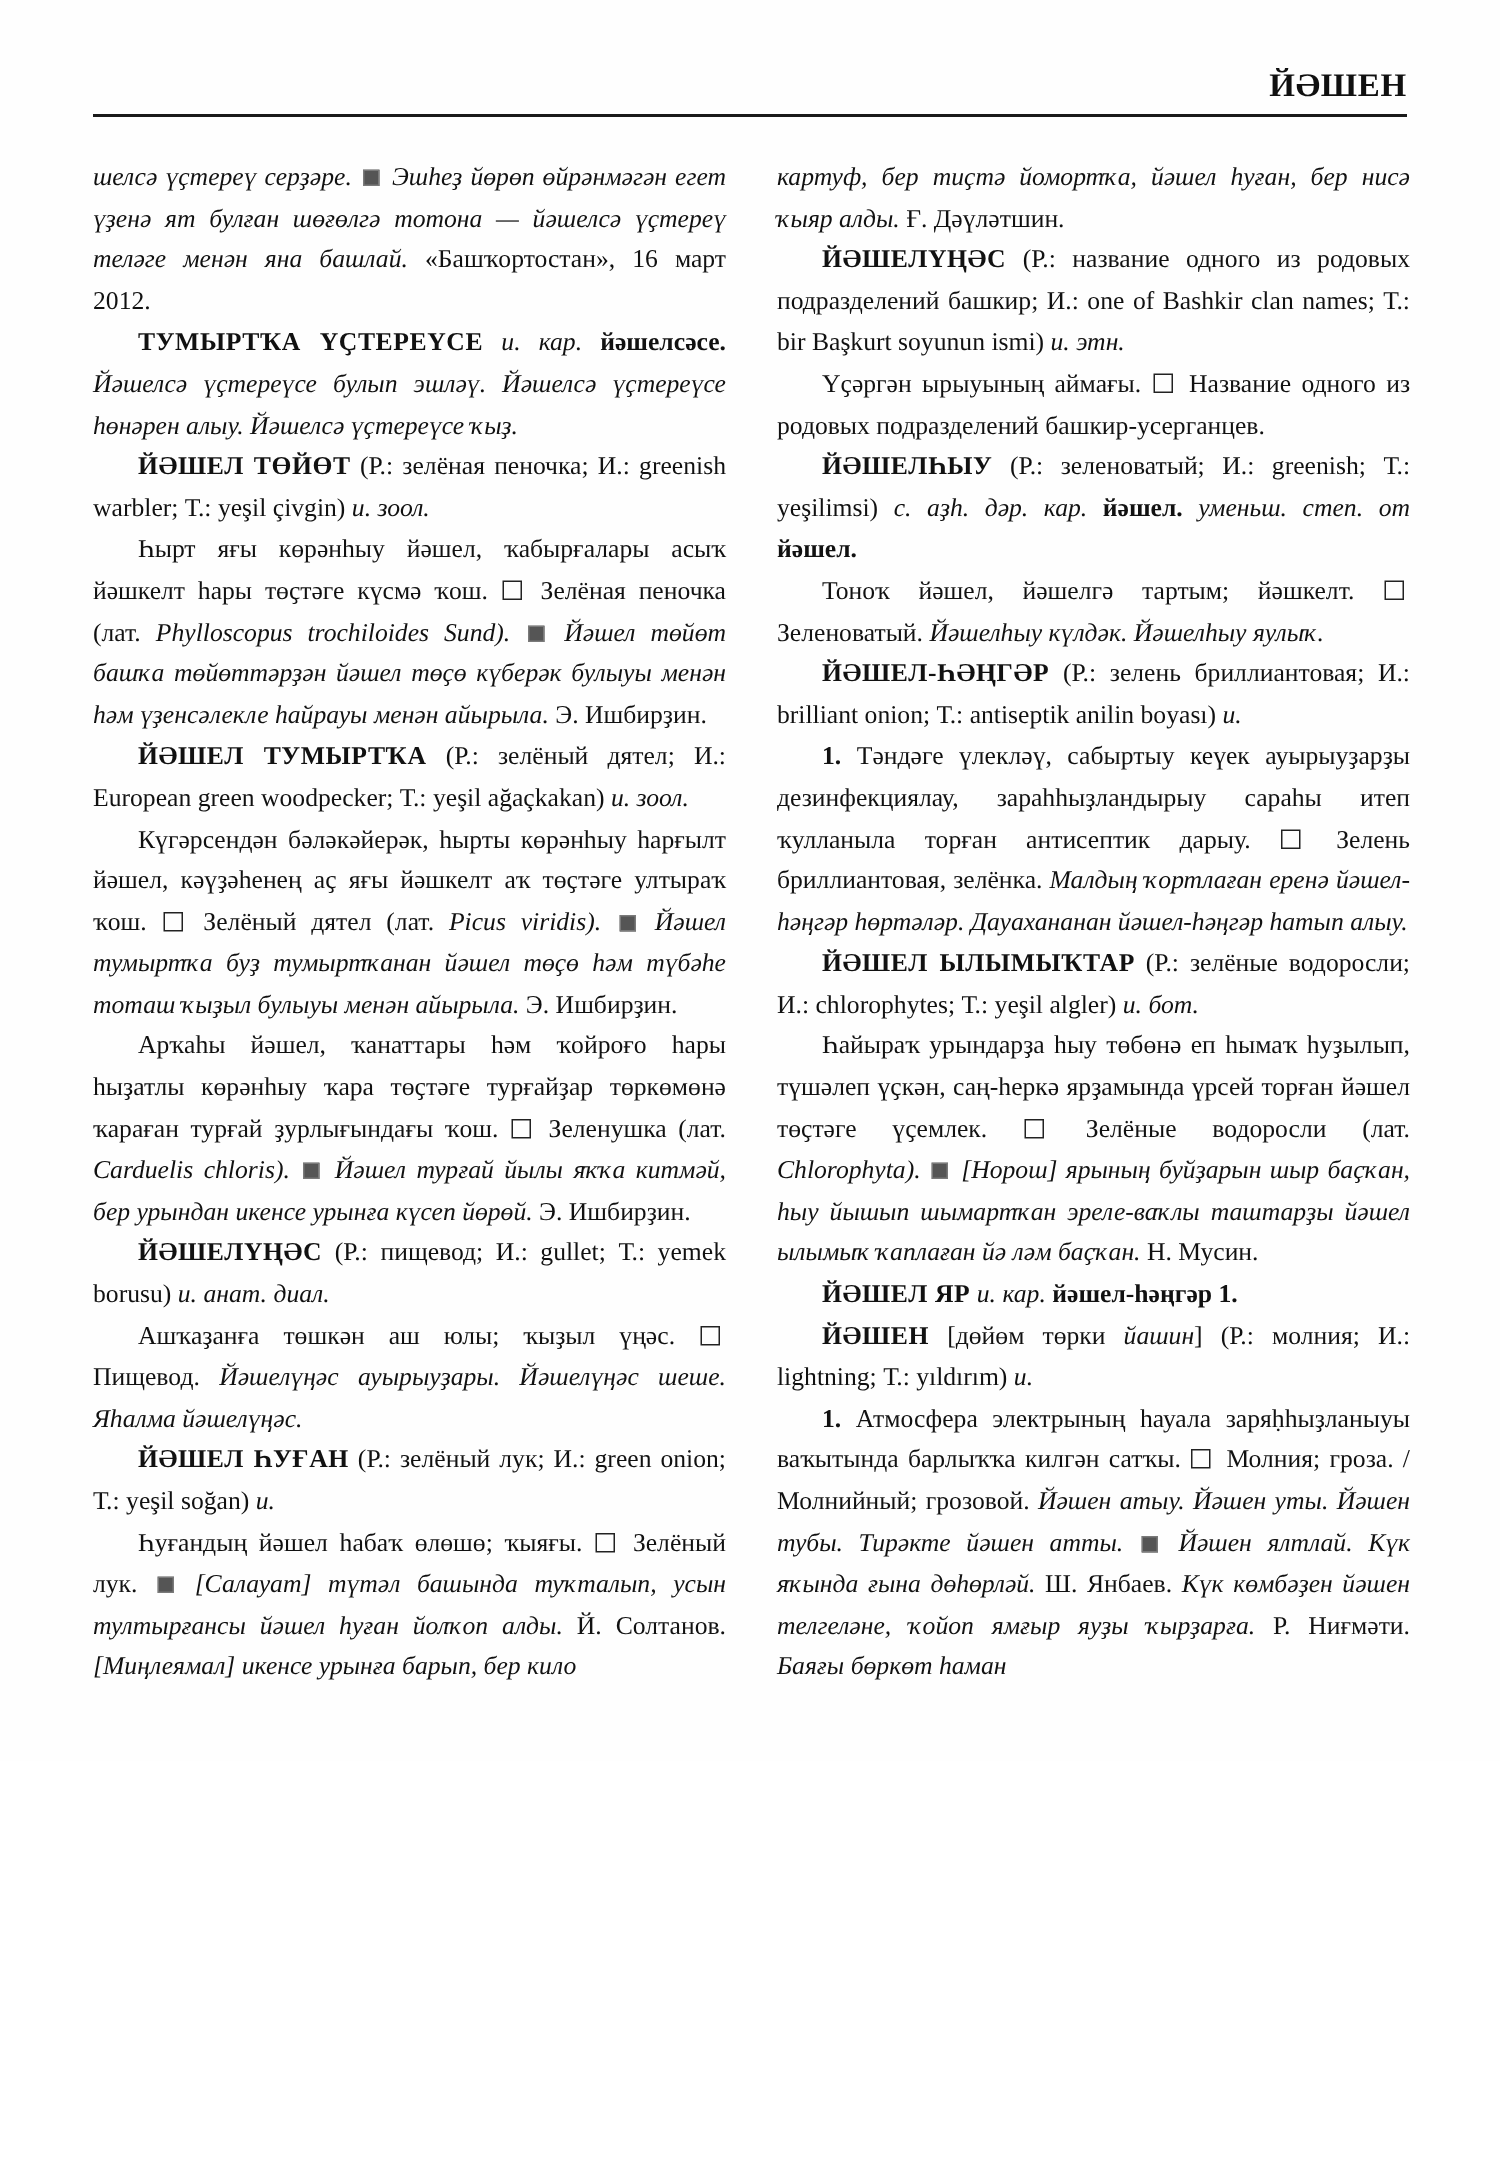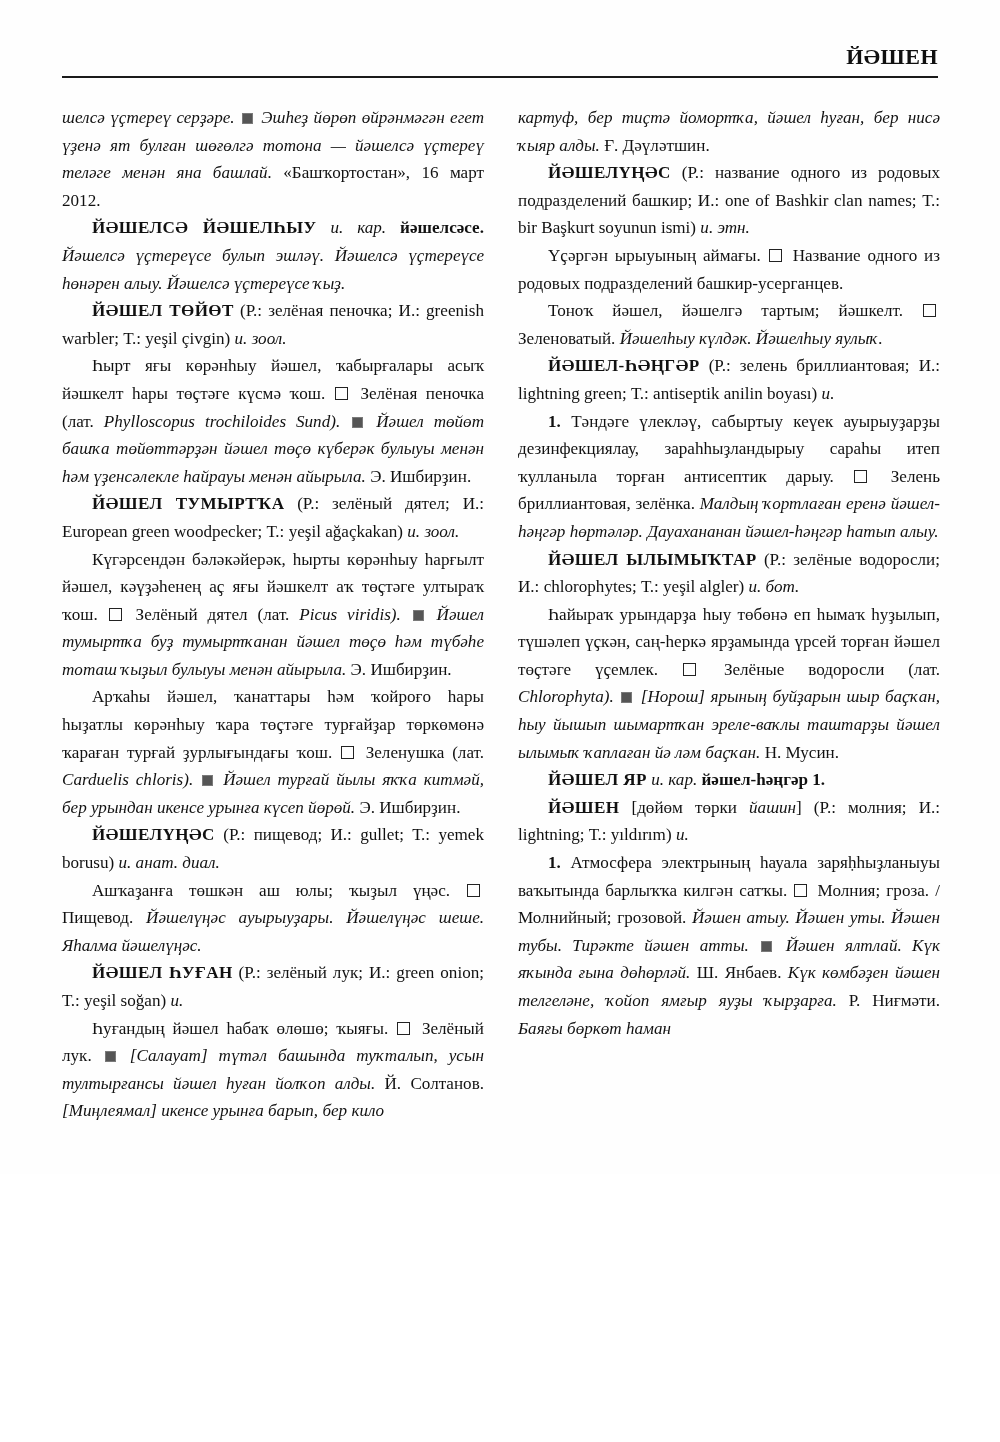--- a/index.html
+++ b/index.html
@@ -114,21 +114,21 @@
     <div class="running-head">ЙӘШЕН</div>
     <div class="head-rule"></div>
   </div>
 
   <div class="columns">
 
     <div class="col">
 
       <p class="para cont"><span class="it">шелсә үҫтереү серҙәре.</span> <span class="sqmark"></span> <span class="it">Эшһеҙ йөрөп өйрәнмәгән егет үҙенә ят булған шөғөлгә тотона — йәшелсә үҫтереү теләге менән яна башлай.</span> <span class="rom">«Башҡортостан», 16 март 2012.</span></p>
 
-      <p class="para indent"><span class="hw">ЙӘШЕЛСӘ ЙӘШЕЛҺЫУ</span> <span class="it">и.</span> <span class="it">кар.</span> <span class="bd">йәшелсәсе.</span> <span class="it">Йәшелсә үҫтереүсе булып эшләү. Йәшелсә үҫтереүсе һөнәрен алыу. Йәшелсә үҫтереүсе ҡыҙ.</span></p>
+      <p class="para indent"><span class="hw">ТУМЫРТҠА ҮҪТЕРЕҮСЕ</span> <span class="it">и.</span> <span class="it">кар.</span> <span class="bd">йәшелсәсе.</span> <span class="it">Йәшелсә үҫтереүсе булып эшләү. Йәшелсә үҫтереүсе һөнәрен алыу. Йәшелсә үҫтереүсе ҡыҙ.</span></p>
 
       <p class="para indent"><span class="hw">ЙӘШЕЛ ТӨЙӨТ</span> (<span>Р.:</span> <span>зелёная пеночка;</span> <span>И.:</span> <span>greenish warbler;</span> <span>Т.:</span> <span>yeşil çivgin)</span> <span class="it">и. зоол.</span></p>
       <p class="para indent"><span>Һырт яғы көрәнһыу йәшел, ҡабырғалары асыҡ йәшкелт һары төҫтәге күсмә ҡош.</span> <span class="hollow"></span> <span>Зелёная пеночка (лат.</span> <span class="it">Phylloscopus trochiloides Sund).</span> <span class="sqmark"></span> <span class="it">Йәшел төйөт башҡа төйөттәрҙән йәшел төҫө күберәк булыуы менән һәм үҙенсәлекле һайрауы менән айырыла.</span> <span>Э. Ишбирҙин.</span></p>
 
       <p class="para indent"><span class="hw">ЙӘШЕЛ ТУМЫРТҠА</span> (<span>Р.:</span> <span>зелёный дятел;</span> <span>И.:</span> <span>European green woodpecker;</span> <span>Т.:</span> <span>yeşil ağaçkakan)</span> <span class="it">и. зоол.</span></p>
       <p class="para indent"><span>Күгәрсендән бәләкәйерәк, һырты көрәнһыу һарғылт йәшел, кәүҙәһенең аҫ яғы йәшкелт аҡ төҫтәге ултыраҡ ҡош.</span> <span class="hollow"></span> <span>Зелёный дятел (лат.</span> <span class="it">Picus viridis).</span> <span class="sqmark"></span> <span class="it">Йәшел тумыртҡа буҙ тумыртҡанан йәшел төҫө һәм түбәһе тоташ ҡыҙыл булыуы менән айырыла.</span> <span>Э. Ишбирҙин.</span></p>
 
       <p class="para indent"><span>Арҡаһы йәшел, ҡанаттары һәм ҡойроғо һары һыҙатлы көрәнһыу ҡара төҫтәге турғайҙар төркөмөнә ҡараған турғай ҙурлығындағы ҡош.</span> <span class="hollow"></span> <span>Зеленушка (лат.</span> <span class="it">Carduelis chloris).</span> <span class="sqmark"></span> <span class="it">Йәшел турғай йылы яҡҡа китмәй, бер урындан икенсе урынға күсеп йөрөй.</span> <span>Э. Ишбирҙин.</span></p>
 
       <p class="para indent"><span class="hw">ЙӘШЕЛҮҢӘС</span> (<span>Р.:</span> <span>пищевод;</span> <span>И.:</span> <span>gullet;</span> <span>Т.:</span> <span>yemek borusu)</span> <span class="it">и. анат. диал.</span></p>
@@ -139,23 +139,24 @@
 
     </div>
 
     <div class="col">
 
       <p class="para cont"><span class="it">картуф, бер тиҫтә йомортҡа, йәшел һуған, бер нисә ҡыяр алды.</span> <span>Ғ. Дәүләтшин.</span></p>
 
       <p class="para indent"><span class="hw">ЙӘШЕЛҮҢӘС</span> (<span>Р.:</span> <span>название одного из родовых подразделений башкир;</span> <span>И.:</span> <span>one of Bashkir clan names;</span> <span>Т.:</span> <span>bir Başkurt soyunun ismi)</span> <span class="it">и. этн.</span></p>
       <p class="para indent"><span>Үҫәргән ырыуының аймағы.</span> <span class="hollow"></span> <span>Название одного из родовых подразделений башкир-усерганцев.</span></p>
 
+      <p class="para indent"><span class="hw">ЙӘШЕЛҺЫУ</span> (<span>Р.:</span> <span>зеленоватый;</span> <span>И.:</span> <span>greenish;</span> <span>Т.:</span> <span>yeşilimsi)</span> <span class="it">с. аҙһ. дәр. кар.</span> <span class="bd">йәшел.</span> <span class="it">уменьш. степ. от</span> <span class="bd">йәшел.</span></p>
       <p class="para indent"><span>Тоноҡ йәшел, йәшелгә тартым; йәшкелт.</span> <span class="hollow"></span> <span>Зеленоватый.</span> <span class="it">Йәшелһыу күлдәк. Йәшелһыу яулыҡ.</span></p>
 
-      <p class="para indent"><span class="hw">ЙӘШЕЛ-ҺӘҢГӘР</span> (<span>Р.:</span> <span>зелень бриллиантовая;</span> <span>И.:</span> <span>lightning green;</span> <span>Т.:</span> <span>antiseptik anilin boyası)</span> <span class="it">и.</span></p>
+      <p class="para indent"><span class="hw">ЙӘШЕЛ-ҺӘҢГӘР</span> (<span>Р.:</span> <span>зелень бриллиантовая;</span> <span>И.:</span> <span>brilliant onion;</span> <span>Т.:</span> <span>antiseptik anilin boyası)</span> <span class="it">и.</span></p>
       <p class="para indent"><span class="bd">1.</span> <span>Тәндәге үлекләү, сабыртыу кеүек ауырыуҙарҙы дезинфекциялау, зараһһыҙландырыу сараһы итеп ҡулланыла торған антисептик дарыу.</span> <span class="hollow"></span> <span>Зелень бриллиантовая, зелёнка.</span> <span class="it">Малдың ҡортлаған еренә йәшел-һәңгәр һөртәләр. Дауахананан йәшел-һәңгәр һатып алыу.</span></p>
 
       <p class="para indent"><span class="hw">ЙӘШЕЛ ЫЛЫМЫҠТАР</span> (<span>Р.:</span> <span>зелёные водоросли;</span> <span>И.:</span> <span>chlorophytes;</span> <span>Т.:</span> <span>yeşil algler)</span> <span class="it">и. бот.</span></p>
       <p class="para indent"><span>Һайыраҡ урындарҙа һыу төбөнә еп һымаҡ һуҙылып, түшәлеп үҫкән, саң-һеркә ярҙамында үрсей торған йәшел төҫтәге үҫемлек.</span> <span class="hollow"></span> <span>Зелёные водоросли (лат.</span> <span class="it">Chlorophyta).</span> <span class="sqmark"></span> <span class="it">[Норош] ярының буйҙарын шыр баҫҡан, һыу йышып шымартҡан эреле-ваҡлы таштарҙы йәшел ылымыҡ ҡаплаған йә ләм баҫҡан.</span> <span>Н. Мусин.</span></p>
 
       <p class="para indent"><span class="hw">ЙӘШЕЛ ЯР</span> <span class="it">и.</span> <span class="it">кар.</span> <span class="bd">йәшел-һәңгәр 1.</span></p>
 
       <p class="para indent"><span class="hw">ЙӘШЕН</span> <span>[дөйөм төрки</span> <span class="it">йашин</span><span>]</span> (<span>Р.:</span> <span>молния;</span> <span>И.:</span> <span>lightning;</span> <span>Т.:</span> <span>yıldırım)</span> <span class="it">и.</span></p>
       <p class="para indent"><span class="bd">1.</span> <span>Атмосфера электрының һауала заряḥһыҙланыуы ваҡытында барлыҡҡа килгән сатҡы.</span> <span class="hollow"></span> <span>Молния; гроза. / Молнийный; грозовой.</span> <span class="it">Йәшен атыу. Йәшен уты. Йәшен тубы. Тирәкте йәшен атты.</span> <span class="sqmark"></span> <span class="it">Йәшен ялтлай. Күк яҡында ғына дөһөрләй.</span> <span>Ш. Янбаев.</span> <span class="it">Күк көмбәҙен йәшен телгеләне, ҡойоп ямғыр яуҙы ҡырҙарға.</span> <span>Р. Ниғмәти.</span> <span class="it">Баяғы бөркөт һаман</span></p>
 

